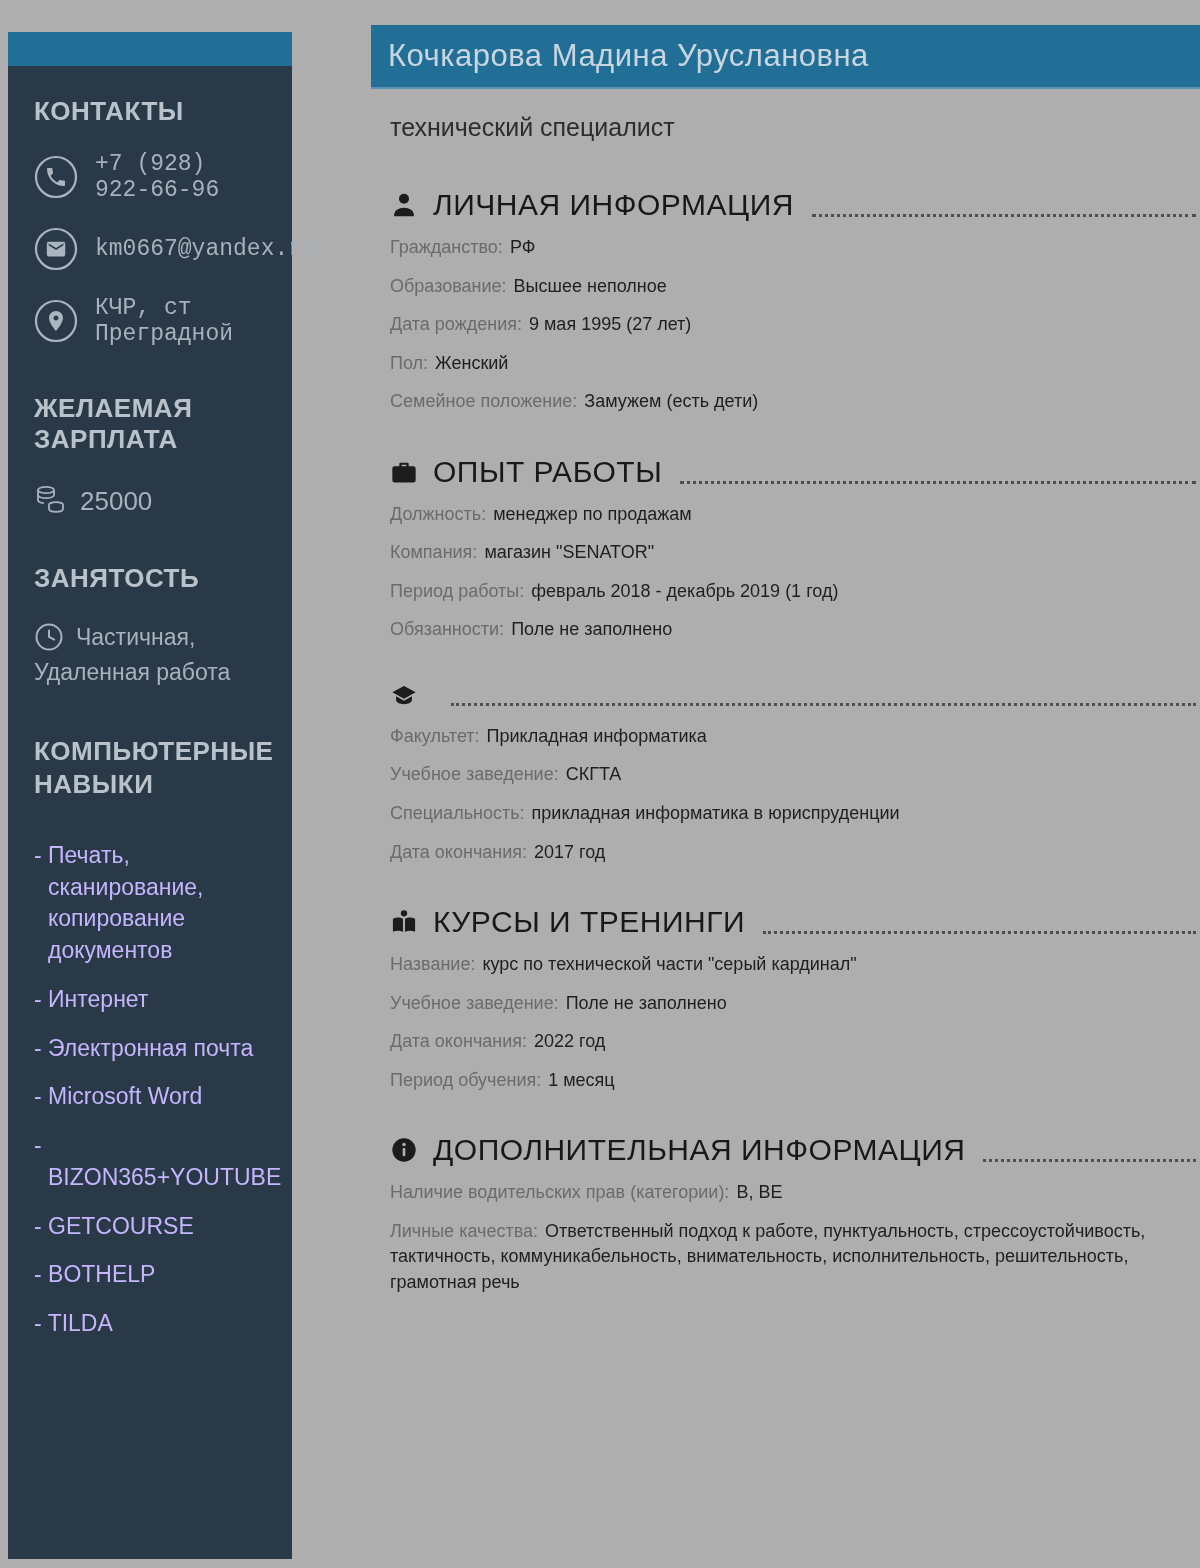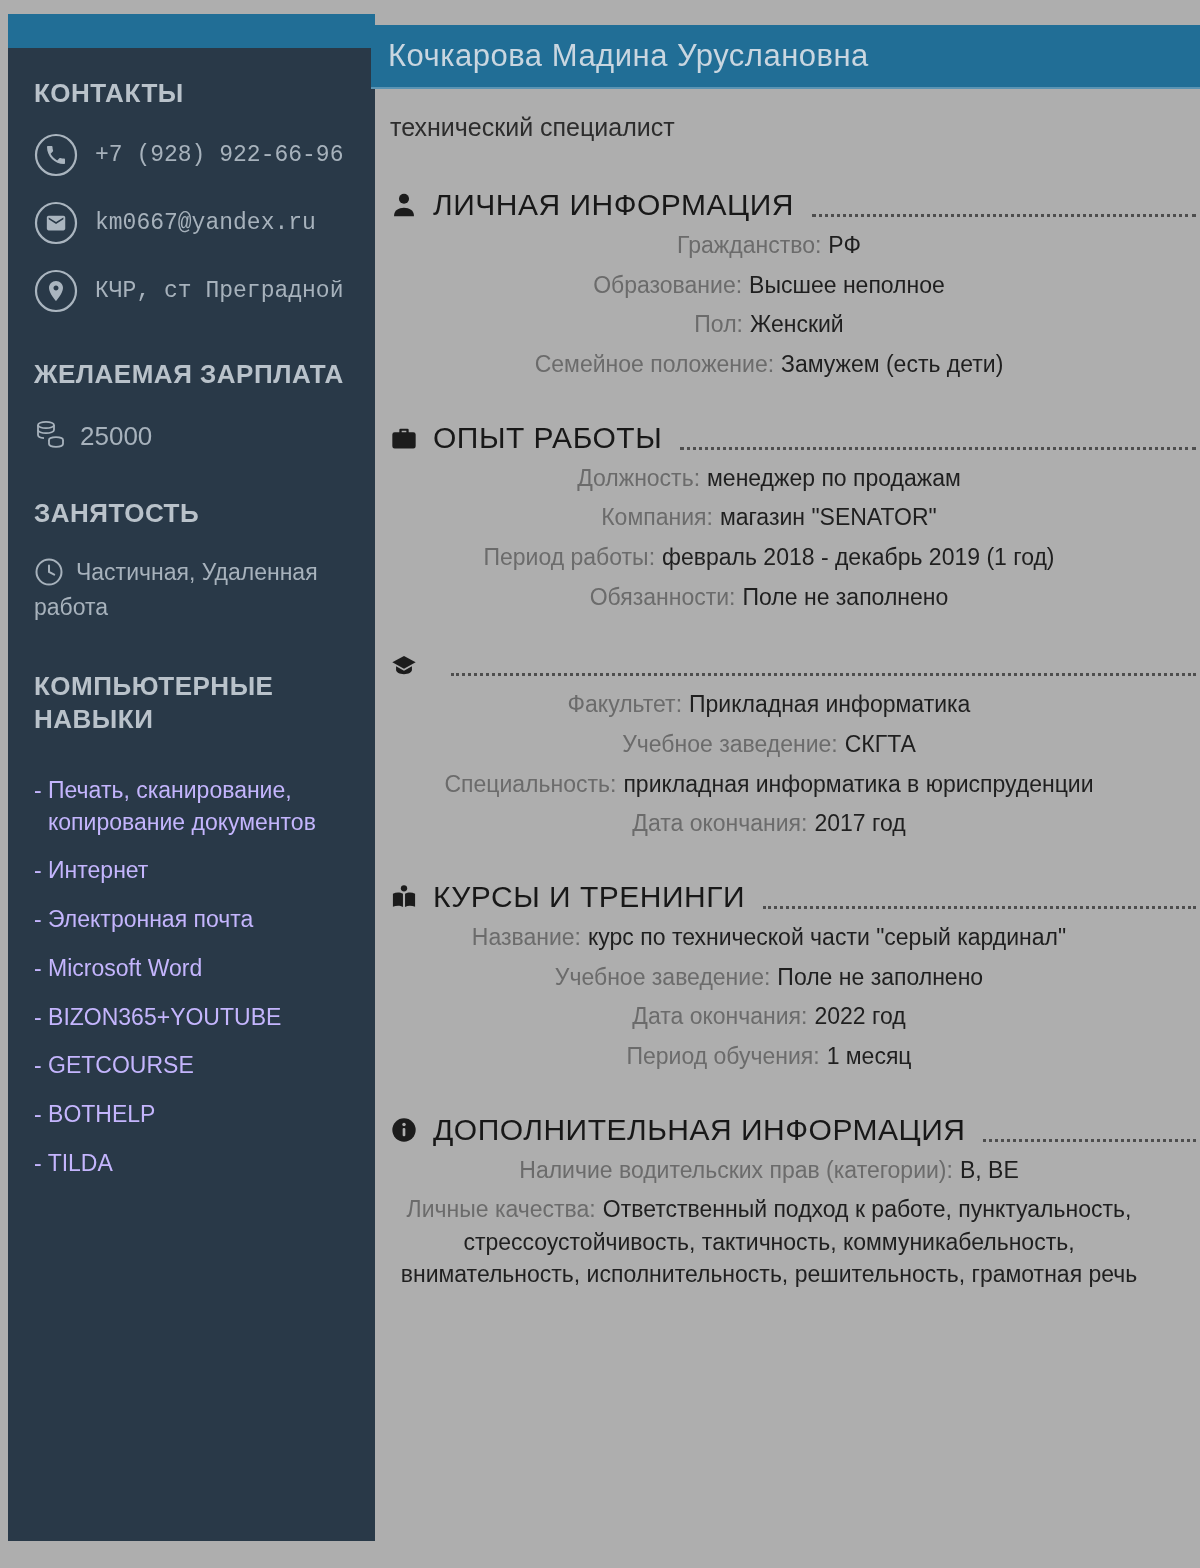--- a/index.html
+++ b/index.html
@@ -5,21 +5,21 @@
   html,body{margin:0;padding:0;}
   body{
     width:1200px;height:1568px;
     background:#aeaeae;
     font-family:"Liberation Sans","DejaVu Sans",sans-serif;
     position:relative;overflow:hidden;
     -webkit-font-smoothing:antialiased;
   }
   
   .sidebar{
-    position:absolute;left:8px;top:14px;width:367px;height:1527px;
+    position:absolute;left:8px;top:32px;width:284px;height:1527px;
     background:#293948;color:#a7b2bc;
   }
   .sidebar-cap{height:34px;background:#216e96;}
   .sb-inner{padding:30px 20px 0 26px;}
   .sb-title{
     font-size:26px;font-weight:bold;color:#b9c2ca;
     letter-spacing:.5px;margin:0;
   }
   .sb-gap-lg{margin-top:46px;}
   .contact-row{display:flex;align-items:center;margin-top:24px;font-size:23px;font-family:Liberation Mono, monospace;}
@@ -43,21 +43,21 @@
   .section{margin-top:0;}
   .section + .section{margin-top:40px;}
   .sec-head{display:flex;align-items:center;}
   .sec-head .hicon{flex:0 0 28px;width:28px;height:28px;margin-right:15px;color:#1c1c1c;}
   .sec-head .htext{font-size:30px;color:#181818;letter-spacing:.5px;white-space:nowrap;}
   .sec-head .dotline{
     flex:1;min-width:30px;align-self:flex-end;
     border-bottom:3px dotted #4e4e4e;margin:0 0 5px 18px;
   }
   .rows{margin-top:4px;max-width:758px;}
-  .row{margin:7px 0 0 0;font-size:23px;line-height:1.42;text-align:center;}
+  .row{margin:13px 0 0 0;font-size:18px;line-height:1.42;}
   .label{color:#6b6b6b;margin-right:7px;}
   .value{color:#1f1f1f;}
 </style>
 </head>
 <body>
 
 <aside class="sidebar">
   <div class="sidebar-cap"></div>
   <div class="sb-inner">
 
@@ -141,20 +141,21 @@
         <svg class="hicon" viewBox="0 0 24 24">
           <circle cx="12" cy="6.6" r="4.3" fill="currentColor"></circle>
           <path d="M3.5 21c0-4.2 3.8-6.6 8.5-6.6s8.5 2.4 8.5 6.6v.6h-17z" fill="currentColor"></path>
         </svg>
         <span class="htext">ЛИЧНАЯ ИНФОРМАЦИЯ</span>
         <span class="dotline"></span>
       </div>
       <div class="rows">
         <p class="row"><span class="label">Гражданство:</span><span class="value">РФ</span></p>
         <p class="row"><span class="label">Образование:</span><span class="value">Высшее неполное</span></p>
+        <p class="row"><span class="label">Дата рождения:</span><span class="value">9 мая 1995 (27 лет)</span></p>
         <p class="row"><span class="label">Пол:</span><span class="value">Женский</span></p>
         <p class="row"><span class="label">Семейное положение:</span><span class="value">Замужем (есть дети)</span></p>
       </div>
     </section>
 
     <section class="section">
       <div class="sec-head">
         <svg class="hicon" viewBox="0 0 24 24">
           <path fill="currentColor" d="M9 4a1 1 0 0 0-1 1v2H4a2 2 0 0 0-2 2v10a2 2 0 0 0 2 2h16a2 2 0 0 0 2-2V9a2 2 0 0 0-2-2h-4V5a1 1 0 0 0-1-1H9zm1 3V5.8h4V7h-4z"></path>
         </svg>

